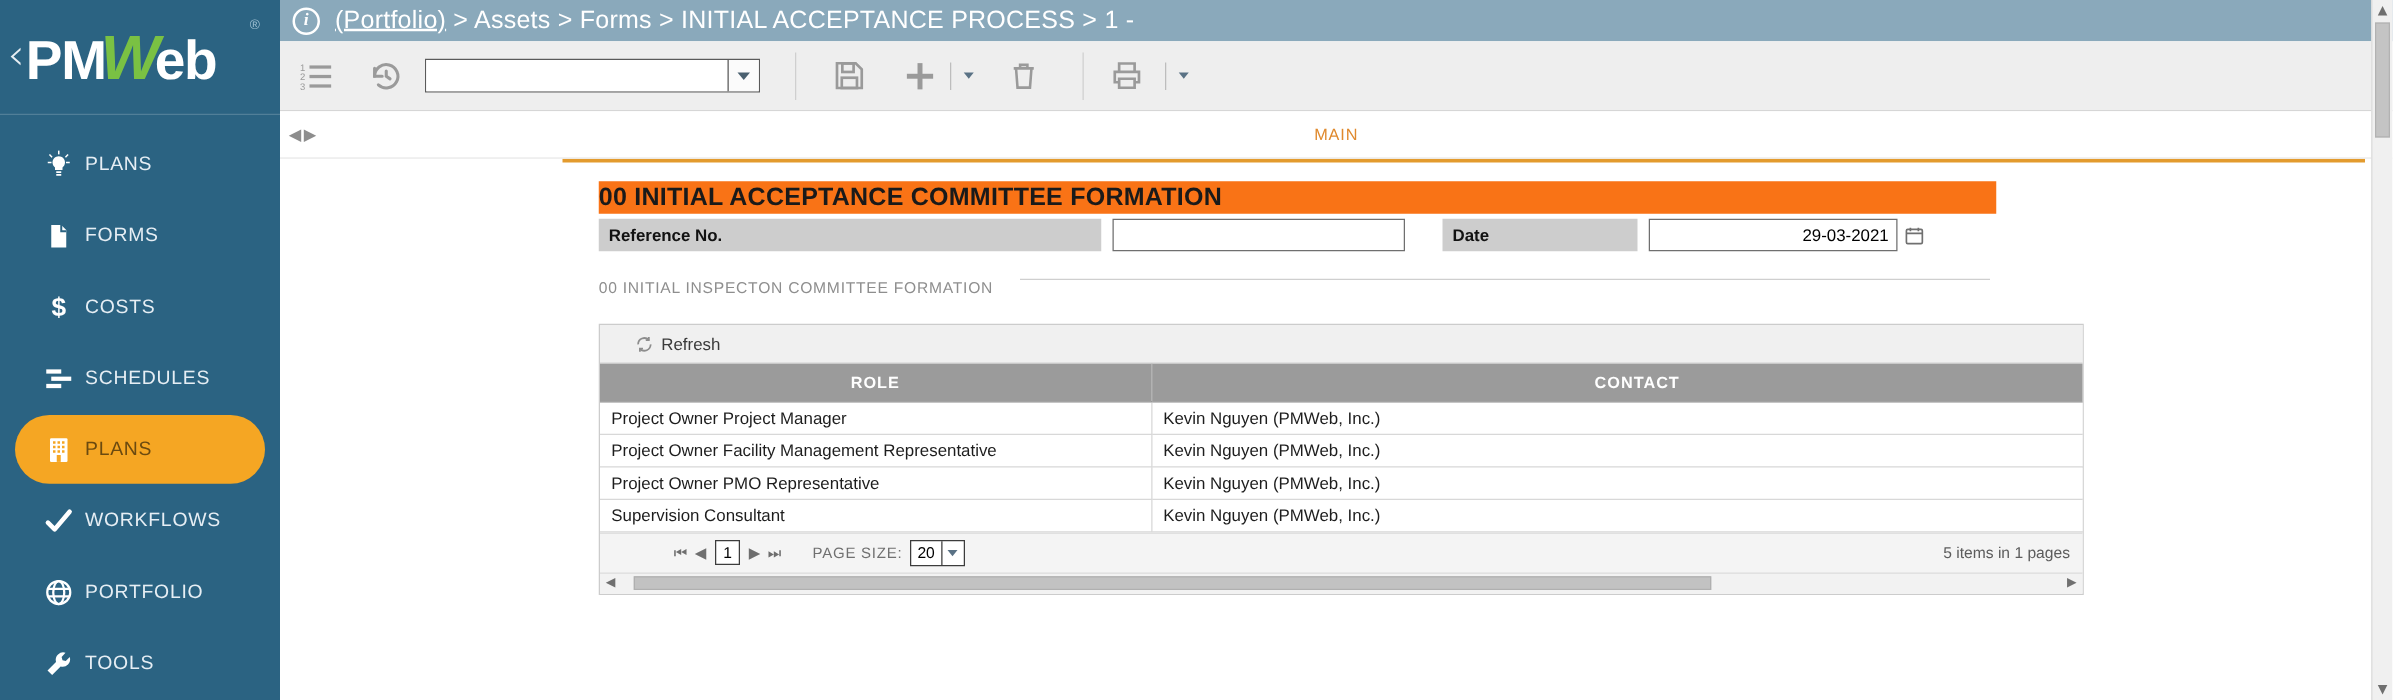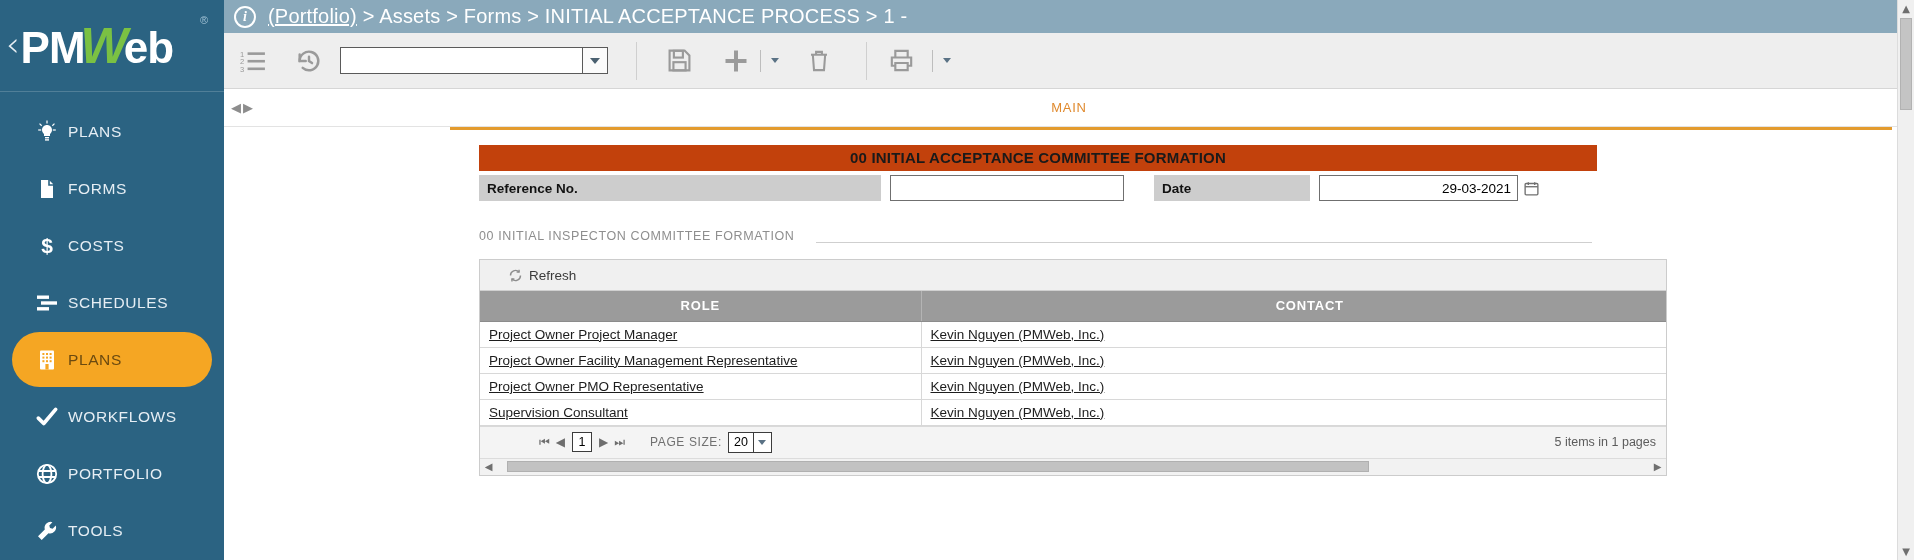--- a/index.html
+++ b/index.html
@@ -161,23 +161,23 @@
     overflow: hidden;
   }
   #orange-rule {
     position: absolute; left: 226px; right: 22px; top: 0px;
     height: 3px; background: #e39b2e;
   }
 
   .form-panel { position: absolute; left: 255px; top: 18px; width: 1118px; }
 
   .section-header {
-    background: #c2410c; color: #1a1a1a;
+    background: #f97316; color: #1a1a1a;
     height: 26px; line-height: 26px;
-    text-align: center; font-size: 15px; font-weight: bold;
+    text-align: left; font-size: 20px; font-weight: bold;
     letter-spacing: 0.2px;
   }
 
   .field-row {
     display: flex; align-items: stretch; margin-top: 4px; height: 26px;
   }
   .field-label {
     background: #cdcdcd; color: #121212;
     font-size: 13.5px; font-weight: bold;
     display: flex; align-items: center;
@@ -196,21 +196,21 @@
   }
   .field-input.ref { width: 234px; flex: 0 0 234px; margin-left: 9px; }
   .field-input.date { width: 199px; flex: 0 0 199px; margin-left: 9px; }
   .field-input.date input { text-align: right; }
   .gap-md { flex: 0 0 30px; }
   .cal-icon { width: 26px; flex: 0 0 26px; display: flex; align-items: center;
               justify-content: center; color: #707070; cursor: pointer; }
 
   
   .grid-block { position: absolute; left: 255px; top: 96px; width: 1113px; }
-  .grid-title-row { display: flex; align-items: flex-end; height: 20px; }
+  .grid-title-row { display: flex; align-items: flex-start; height: 20px; }
   .grid-title {
     font-size: 12.5px; color: #8e8e8e; letter-spacing: 0.6px; white-space: nowrap;
   }
   .grid-title-rule { flex: 1 1 auto; height: 1px; background: #cfcfcf; margin-left: 22px; }
 
   .grid-wrap {
     margin-top: 16px; border: 1px solid #cccccc; background: #ffffff;
     width: 1188px;
   }
   .grid-toolbar {
@@ -228,21 +228,21 @@
     border-right: 1px solid #b4b4b4;
     border-bottom: 1px solid #8c8c8c;
   }
   table.grid th:last-child { border-right: 0; padding-left: 33px; }
   table.grid td {
     font-size: 13.5px; color: #1d1d1d;
     height: 26px; padding: 0 0 0 9px;
     border-bottom: 1px solid #d8d8d8;
     border-right: 1px solid #d8d8d8;
     background: #ffffff;
-    white-space: nowrap; overflow: hidden; text-overflow: ellipsis; text-decoration: underline;
+    white-space: nowrap; overflow: hidden; text-overflow: ellipsis;
   }
   table.grid td:last-child { border-right: 0; }
   col.c-role { width: 441px; }
 
   .pager {
     height: 32px; display: flex; align-items: center;
     background: #f4f4f4; border-top: 1px solid #d9d9d9;
     padding-left: 56px; position: relative;
   }
   .pg-icon { color: #6e6e6e; font-size: 12px; margin: 0 3px; cursor: pointer;

